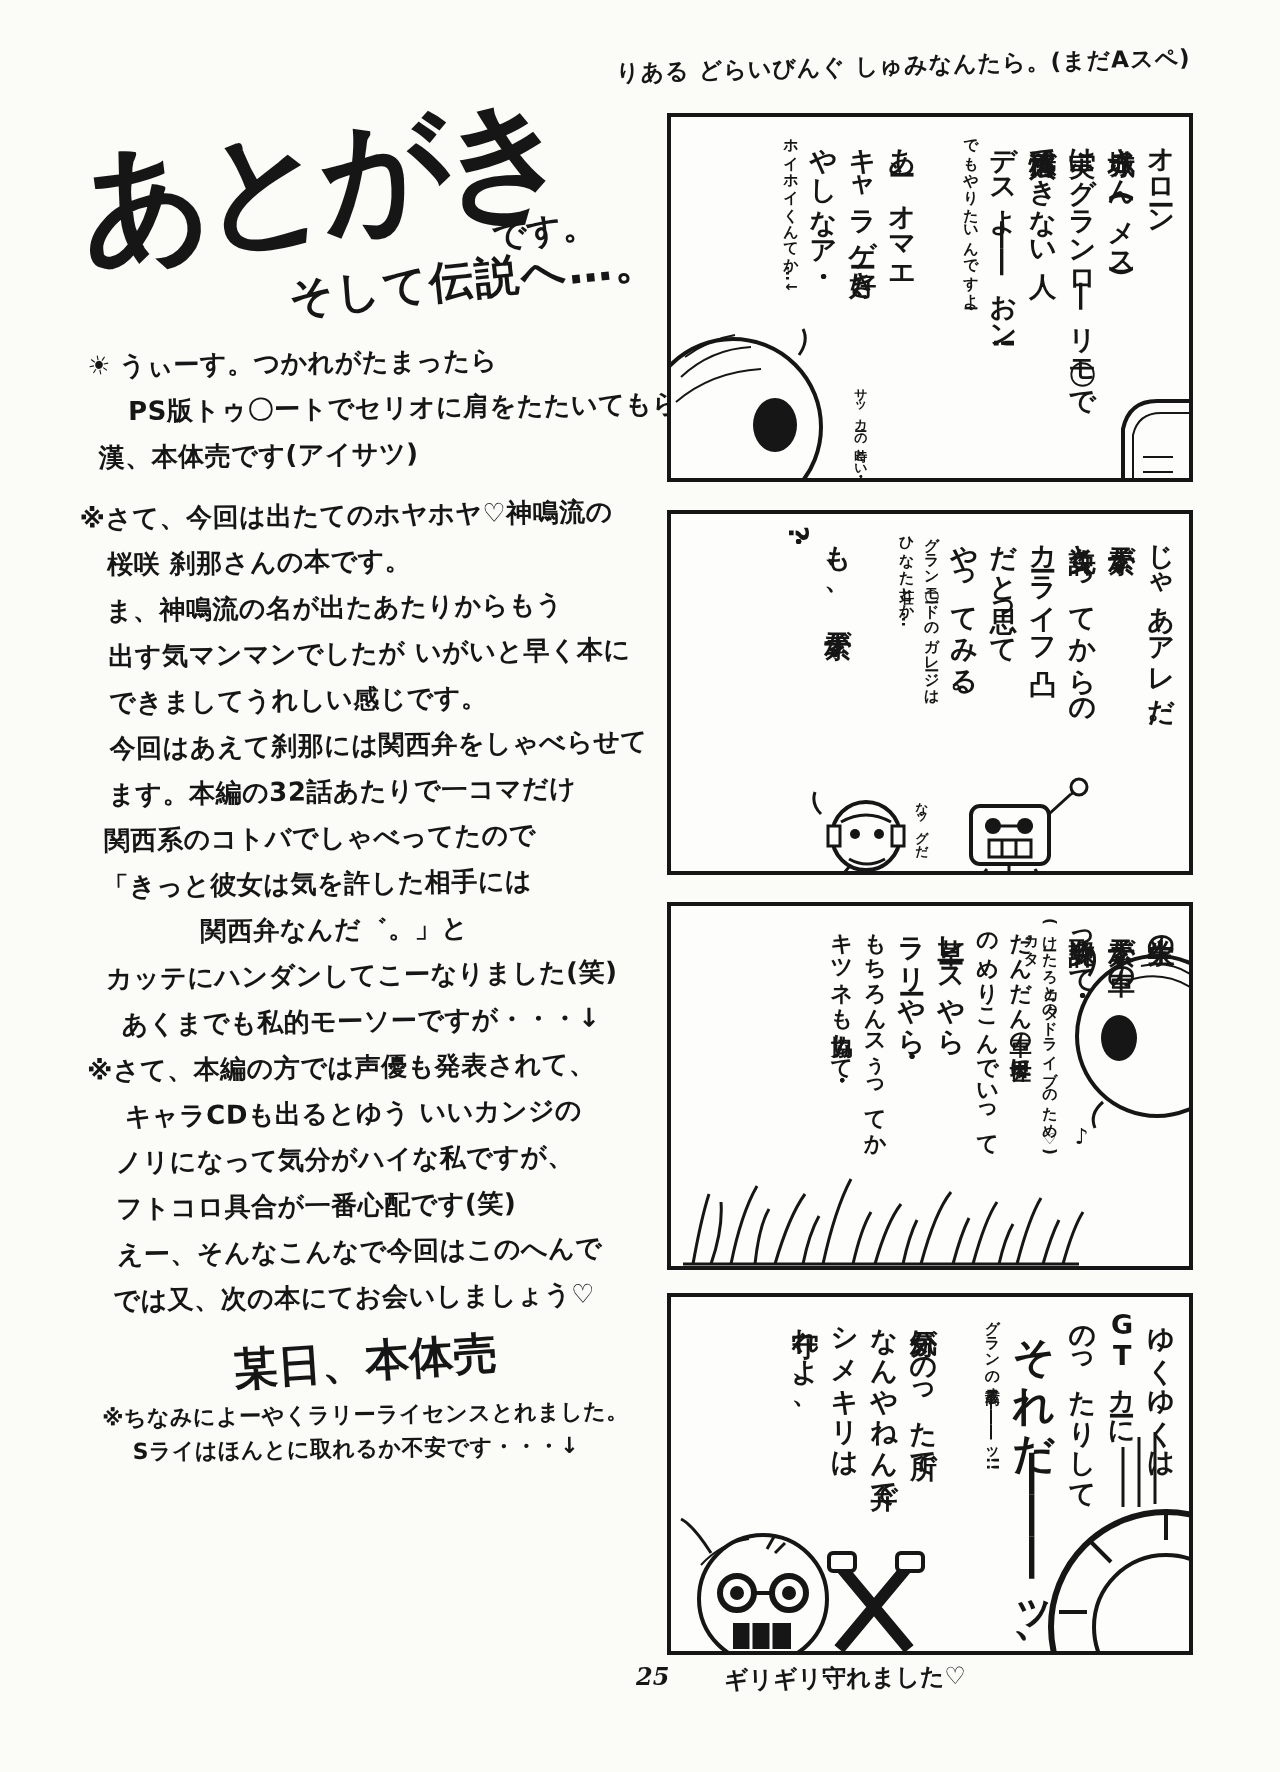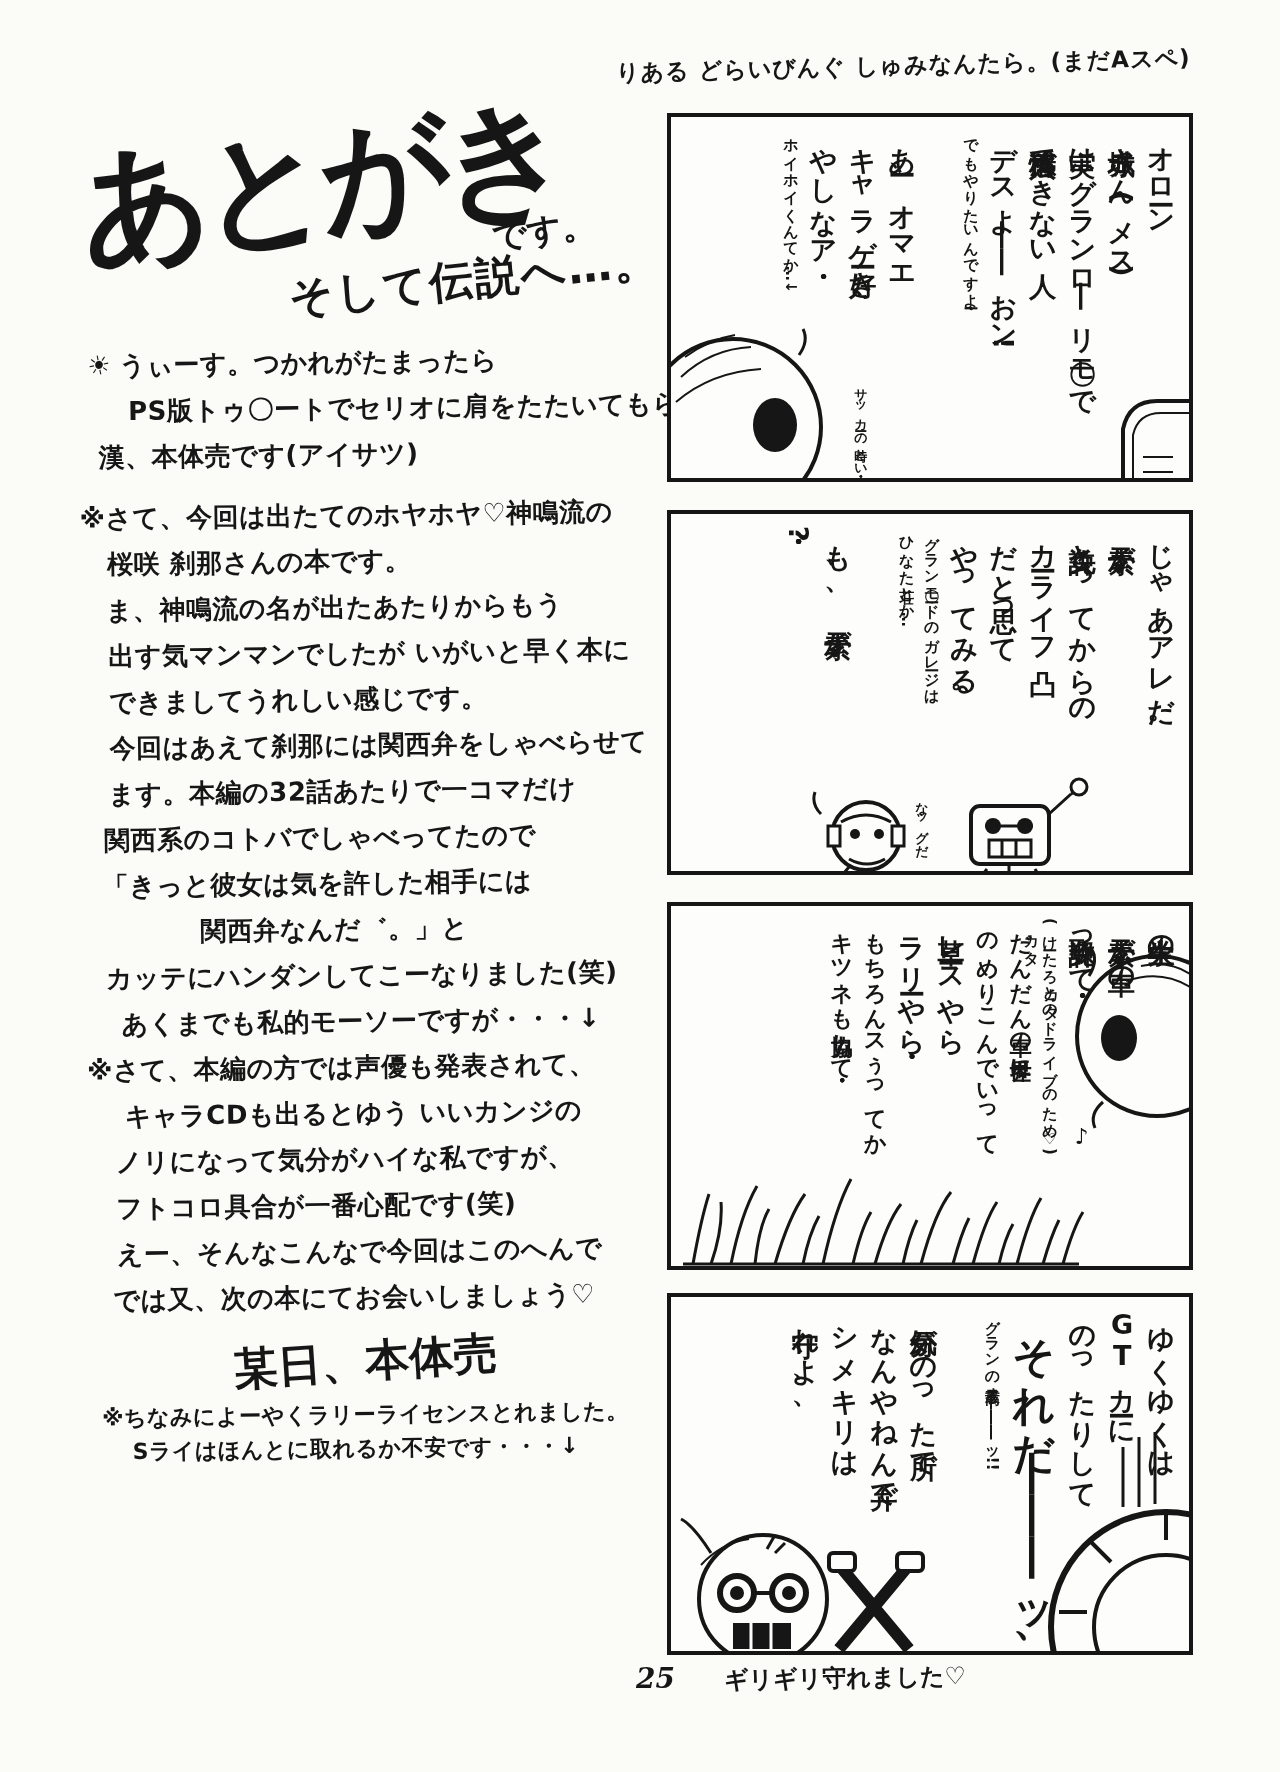--- a/index.html
+++ b/index.html
@@ -61,21 +61,21 @@
   .vcol.big { font-size:42px; font-weight:900; }
   .vcol.gap { margin-right:44px; }
   .vcol.upright { text-orientation:upright; }
   .sfx {
     position:absolute; writing-mode:vertical-rl; text-orientation:mixed;
     font-size:13px; font-weight:700; z-index:3; line-height:1.1; white-space:normal;
   }
   
   .page-number {
     position:absolute; left:636px; top:1662px;
-    font-family:"DejaVu Serif", serif; font-size:28px; font-weight:700; font-style:italic;
+    font-family:"DejaVu Serif", serif; font-size:24px; font-weight:700; font-style:italic;
   }
   .footer-caption {
     position:absolute; left:724px; top:1662px;
     font-size:24px; font-weight:700; transform:rotate(-1deg); white-space:nowrap;
   }
 </style>
 </head>
 <body>
 
 <div class="page">

